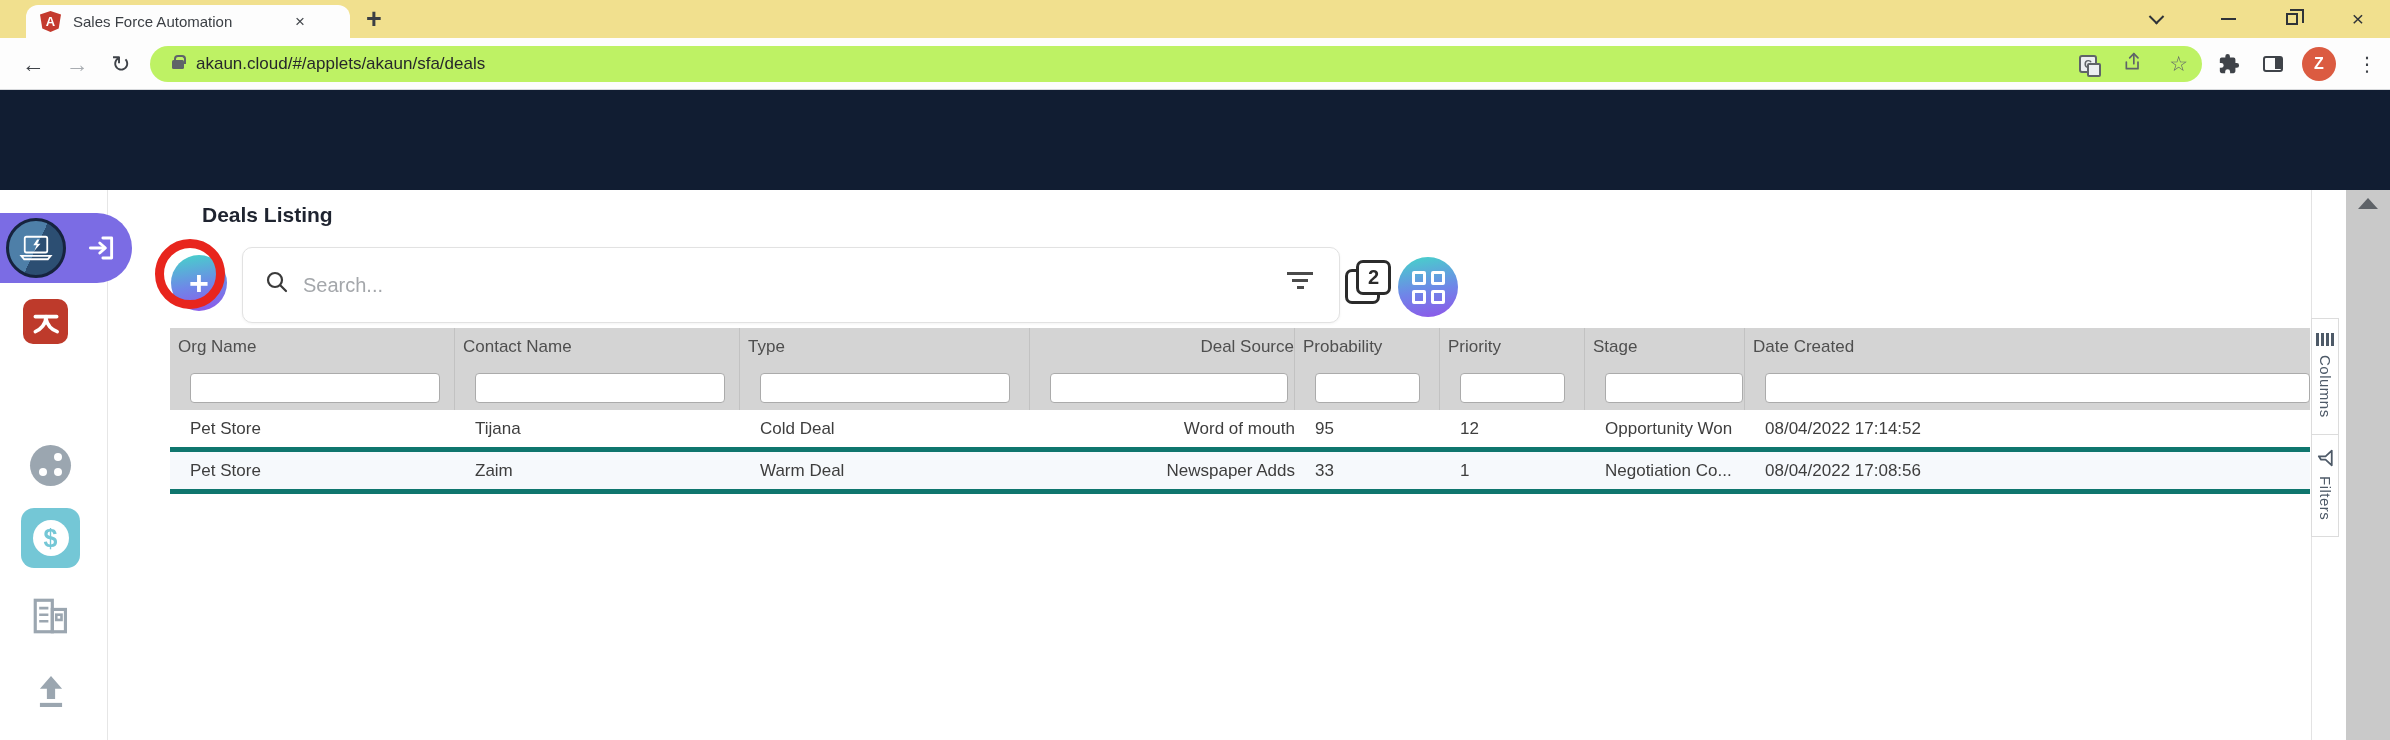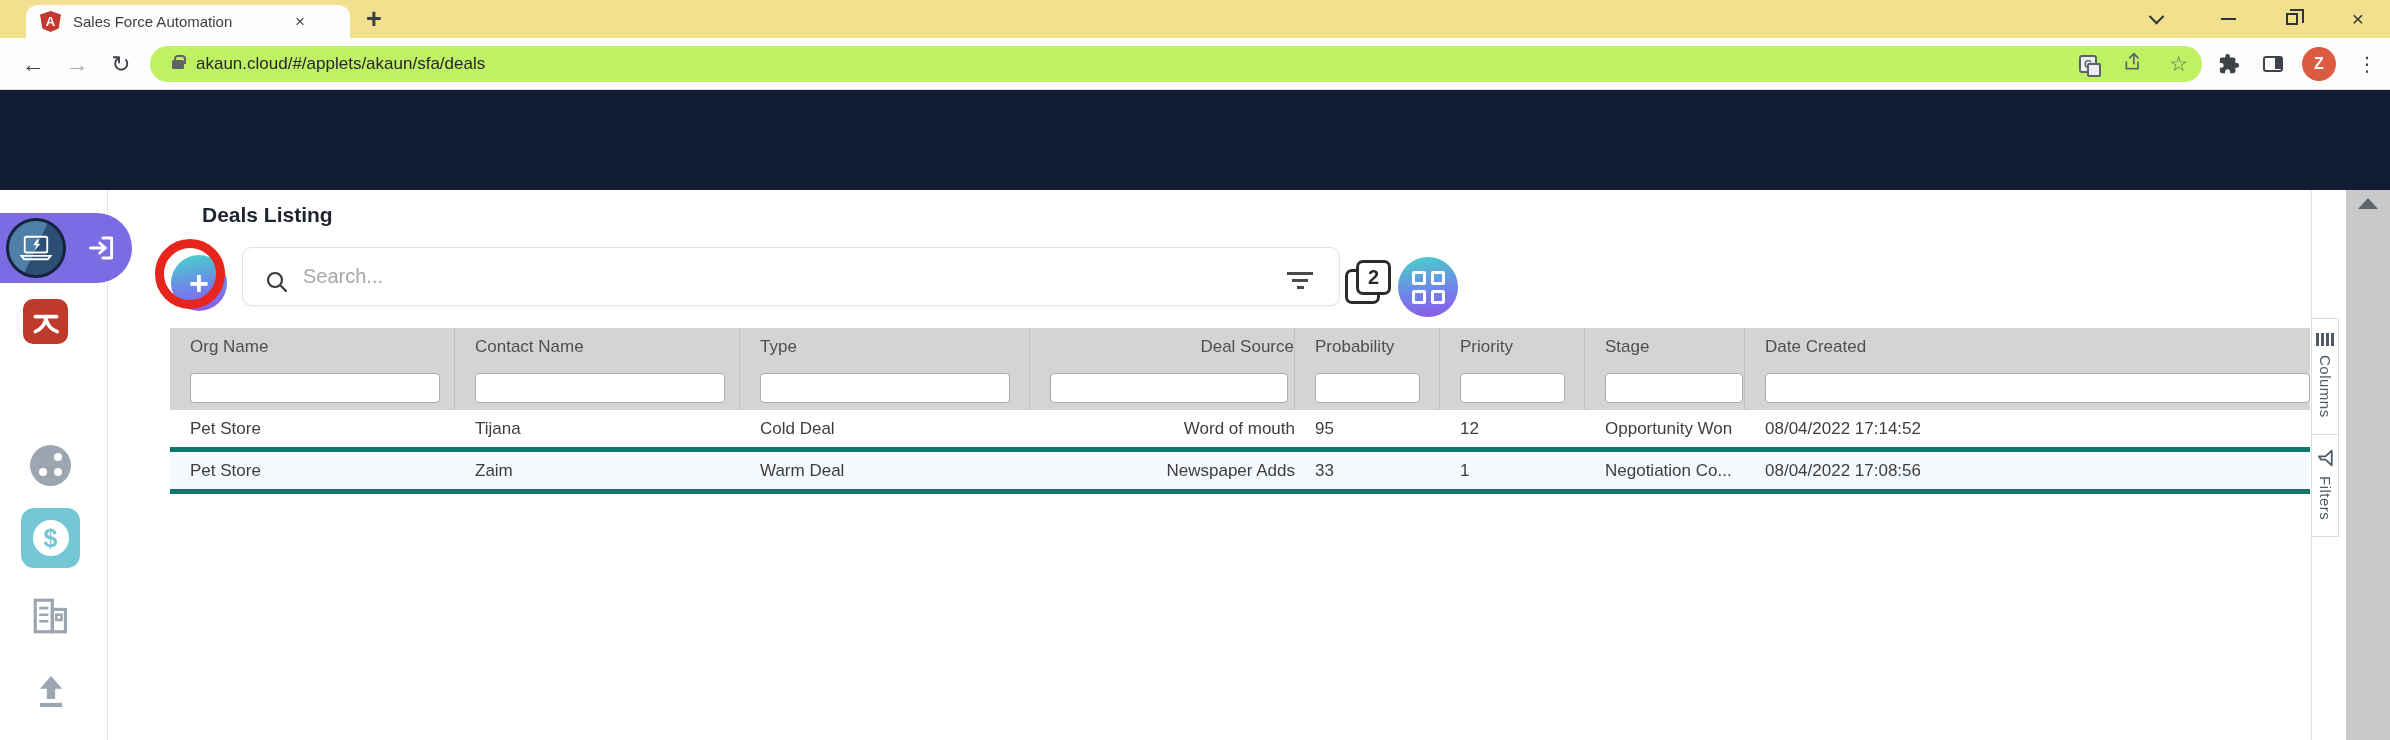--- a/index.html
+++ b/index.html
@@ -87,21 +87,21 @@
   .upload { left:32px; top:482px; }
 
   
   .page-title { position:absolute; left:168px; top:13px; font-size:21px; font-weight:bold; color:#1F2430;margin-left:34px; }
   .annotation-ring { position:absolute; left:155px; top:49px; width:70px; height:70px; border:9px solid #E8251D;
                      border-radius:50%; z-index:6; }
   .add-btn { position:absolute; left:171px; top:65px; width:56px; height:56px; border-radius:50%;
              background:linear-gradient(170deg,#45D5C9 0%,#6F86E8 55%,#8F55E9 100%);
              display:flex; align-items:center; justify-content:center; z-index:5;
              color:#fff; font-size:34px; font-weight:bold; line-height:0; }
-  .searchbox { position:absolute; left:242px; top:57px; width:1098px; height:59px; background:#fff;
+  .searchbox { position:absolute; left:242px; top:57px; width:1098px; height:76px; background:#fff;
                border:1.5px solid #E2E2E2; border-radius:10px; box-shadow:0 1px 3px rgba(0,0,0,0.05); }
   .searchbox svg { position:absolute; left:22px; top:22px; }
   .searchbox input { position:absolute; left:0; top:0; width:100%; height:100%; border:none; outline:none;
                background:transparent; padding-left:60px; font-size:20px; color:#333;
                font-family:"Liberation Sans", sans-serif; }
   .searchbox input::placeholder { color:#A4A7AB; }
   .filter-lines { position:absolute; right:26px; top:24px; width:26px; }
   .filter-lines i { display:block; height:2.6px; background:#4A4A4A; margin:0 auto 4.5px auto; }
   .filter-lines i:nth-child(1){ width:26px; } .filter-lines i:nth-child(2){ width:16px; } .filter-lines i:nth-child(3){ width:7px; }
   .pages-ico { position:absolute; left:1345px; top:70px; width:48px; height:48px; }
@@ -111,21 +111,21 @@
                  font-size:20px; font-weight:bold; color:#2B2B2B; }
   .gridview-btn { position:absolute; left:1398px; top:67px; width:60px; height:60px; border-radius:50%;
              background:linear-gradient(170deg,#45D5C9 0%,#6F86E8 55%,#8F55E9 100%);
              display:flex; align-items:center; justify-content:center; }
   .gv-grid { display:grid; grid-template-columns:14px 14px; grid-template-rows:14px 14px; gap:5px; }
   .gv-grid span { border:3px solid #fff; border-radius:2px; }
 
   
   .tbl-head { position:absolute; left:170px; top:138px; width:2140px; height:82px; background:#D4D4D4; }
   .th-row { display:flex; height:38px; }
-  .th-cell { padding-left:20px; display:flex; align-items:center; font-size:17px; color:#4F4F4F;
+  .th-cell { padding-left:8px; display:flex; align-items:center; font-size:17px; color:#4F4F4F;
              border-right:1px solid #C2C2C2; height:82px; }
   .th-cell span { margin-top:-44px; }
   .filter-row { position:absolute; left:0; top:45px; width:100%; height:37px; display:flex; }
   .f-cell { position:relative; }
   .f-cell input { position:absolute; left:20px; top:0; height:30px; border:1px solid #ABABAB; border-radius:4px;
                   background:#fff; outline:none; font-size:15px; padding:0 8px; font-family:"Liberation Sans", sans-serif; }
   .c0{width:285px;} .c1{width:285px;} .c2{width:290px;} .c3{width:265px;justify-content:flex-end;}
   .c4{width:145px;} .c5{width:145px;} .c6{width:160px;} .c7{width:565px;}
   .i0{width:250px;} .i1{width:250px;} .i2{width:250px;} .i3{width:238px;}
   .i4{width:105px;} .i5{width:105px;} .i6{width:138px;} .i7{width:545px;}

